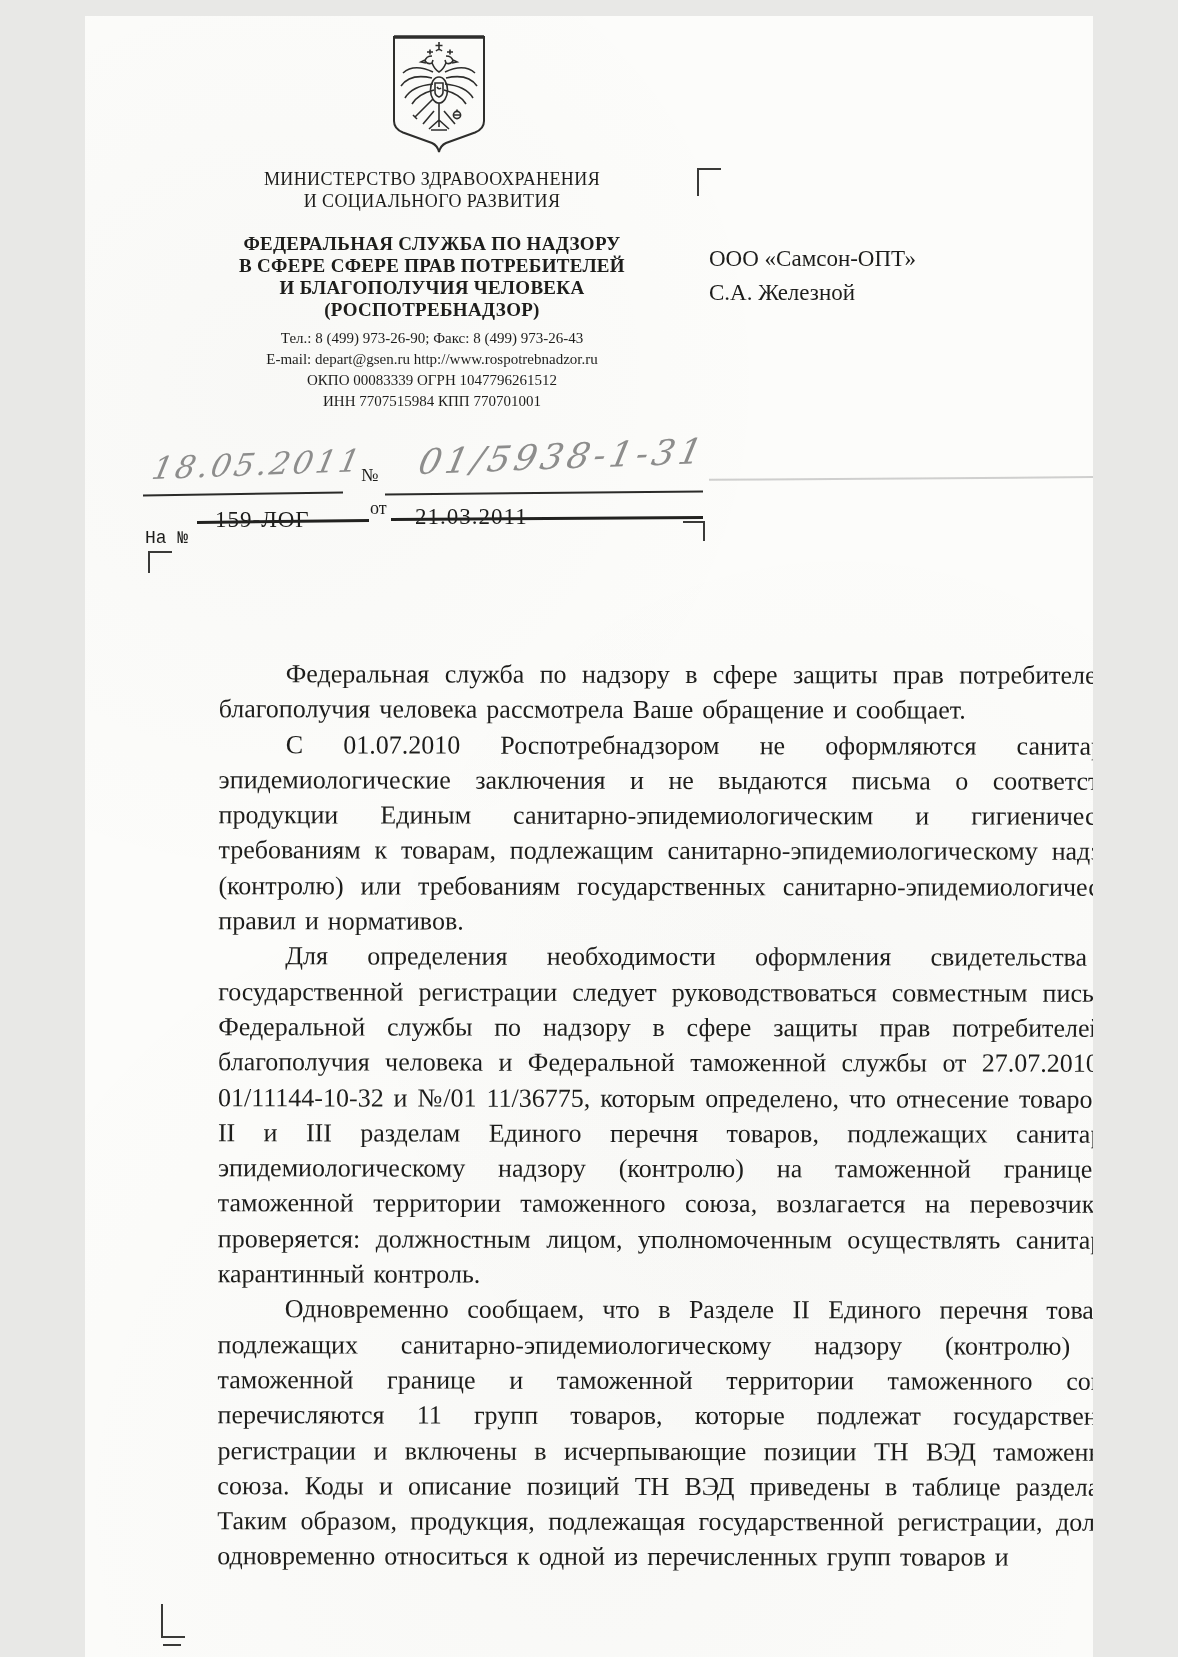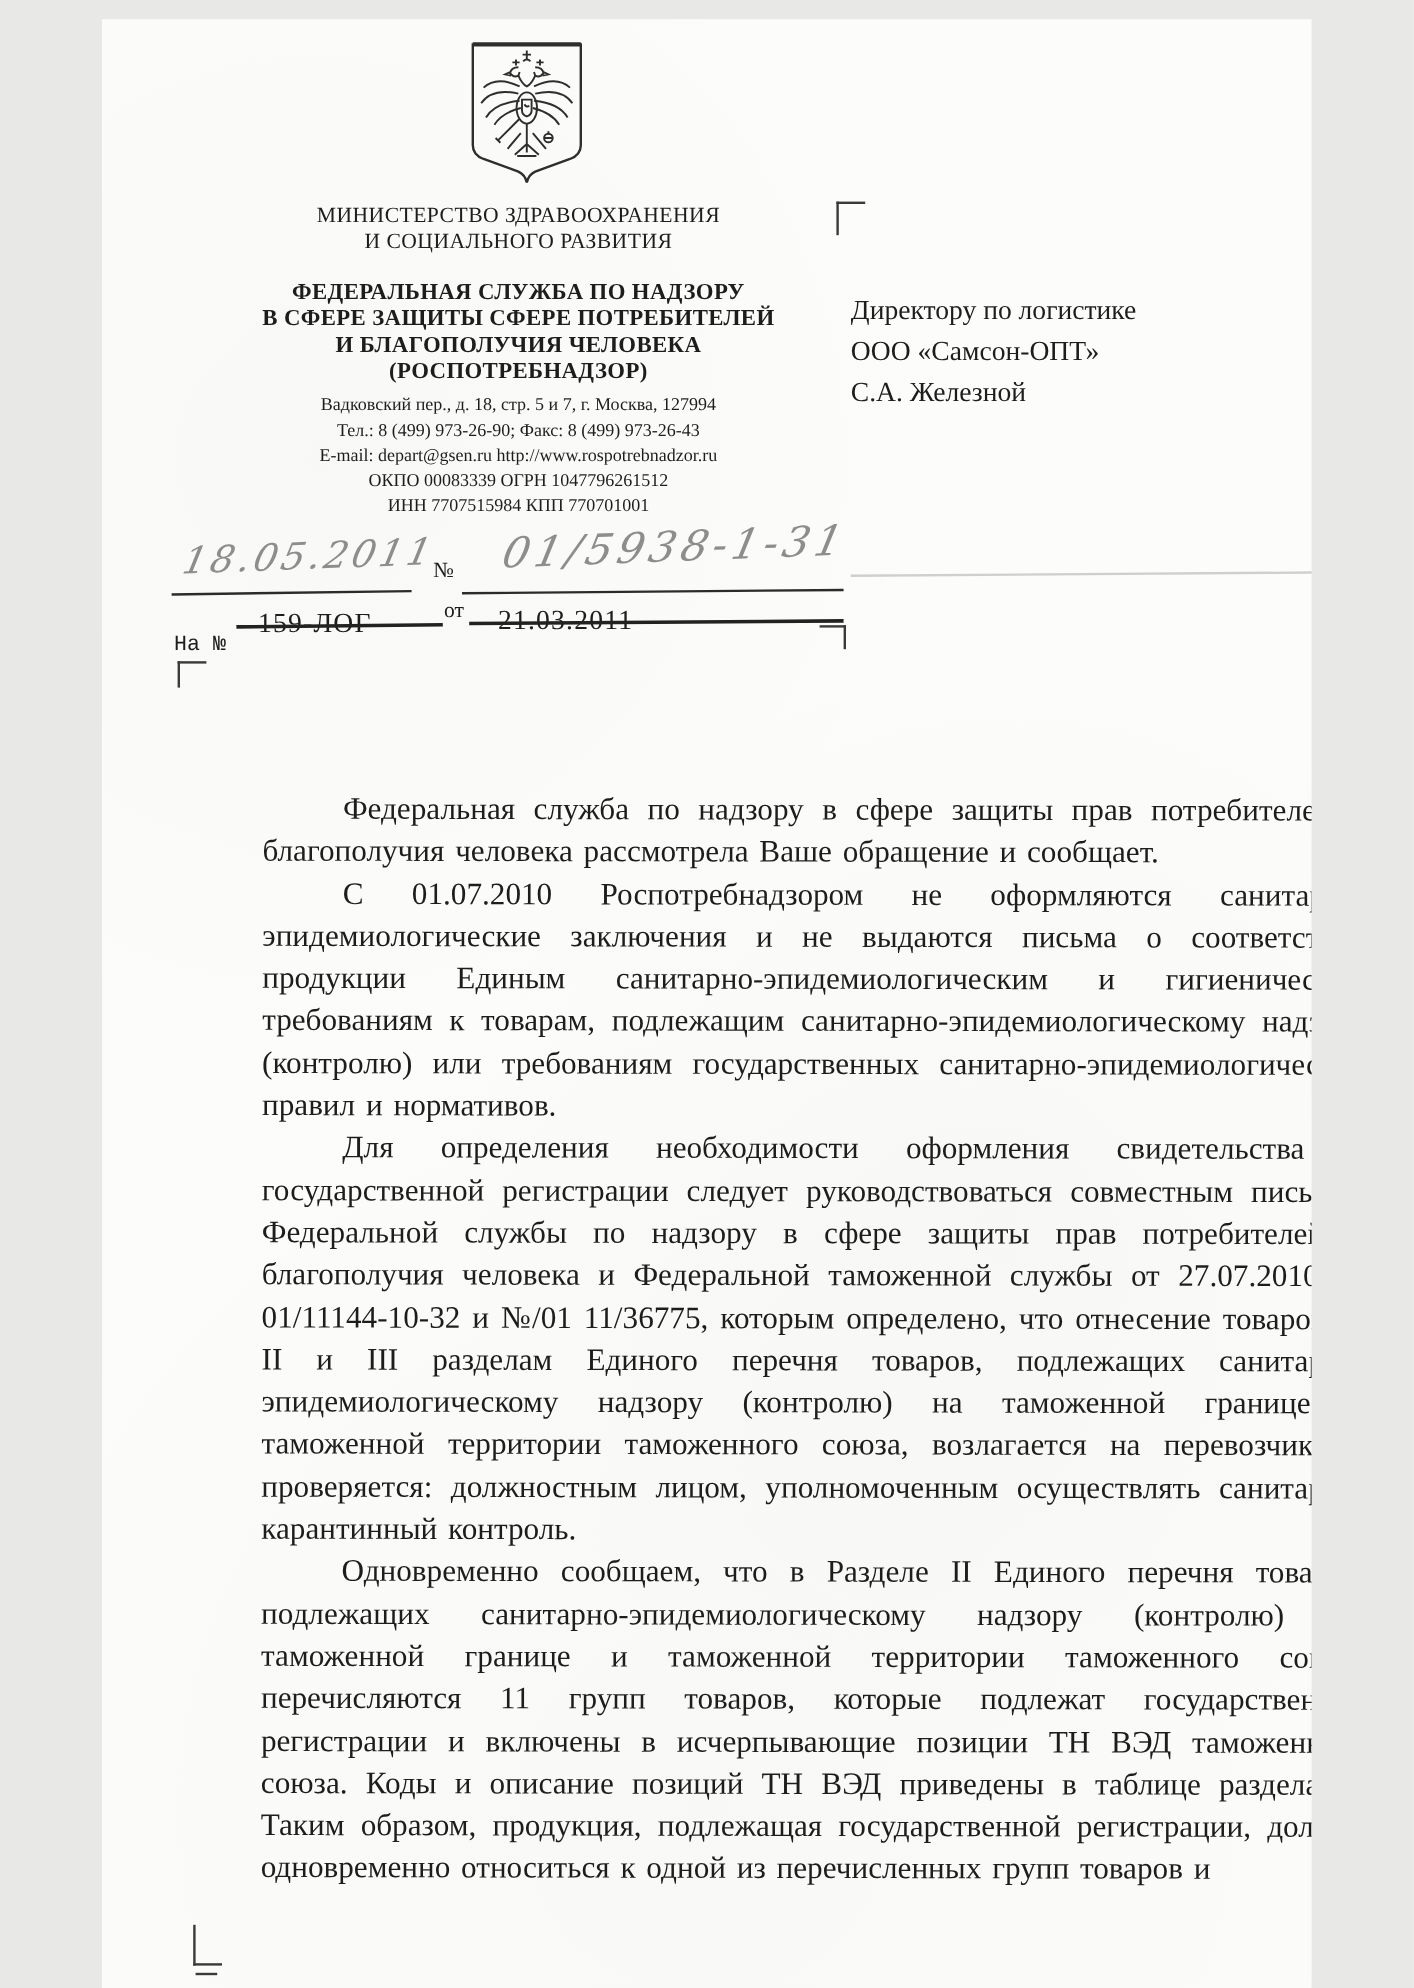--- a/index.html
+++ b/index.html
@@ -96,35 +96,33 @@
     </svg>
   </div>
 
   <div class="lh-col">
     <div class="ministry">
       <div>МИНИСТЕРСТВО ЗДРАВООХРАНЕНИЯ</div>
       <div>И СОЦИАЛЬНОГО РАЗВИТИЯ</div>
     </div>
     <div class="service">
       <div>ФЕДЕРАЛЬНАЯ СЛУЖБА ПО НАДЗОРУ</div>
-      <div>В СФЕРЕ ЗАЩИТЫ СФЕРЕ ПОТРЕБИТЕЛЕЙ</div>
+      <div>В СФЕРЕ СФЕРЕ ПРАВ ПОТРЕБИТЕЛЕЙ</div>
       <div>И БЛАГОПОЛУЧИЯ ЧЕЛОВЕКА</div>
       <div>(РОСПОТРЕБНАДЗОР)</div>
     </div>
     <div class="contacts">
-      <div>Вадковский пер., д. 18, стр. 5 и 7,  г. Москва, 127994</div>
       <div>Тел.: 8 (499) 973-26-90; Факс: 8 (499) 973-26-43</div>
       <div>E-mail: depart@gsen.ru  http://www.rospotrebnadzor.ru</div>
       <div>ОКПО 00083339  ОГРН 1047796261512</div>
       <div>ИНН 7707515984  КПП 770701001</div>
     </div>
   </div>
 
   <div class="recipient">
-    <div>Директору по логистике</div>
     <div>ООО «Самсон-ОПТ»</div>
     <div>С.А. Железной</div>
   </div>
 
   <div class="abs hw" style="left:64px;top:434px;font-size:31px;letter-spacing:3px;">18.05.2011</div>
   <div class="abs rule" style="left:58px;top:477px;width:200px;transform:rotate(-0.8deg);"></div>
 
   <div class="abs lbl" style="left:276px;top:449px;">№</div>
   <div class="abs hw" style="left:330px;top:426px;font-size:35px;letter-spacing:4px;">01/5938-1-31</div>
   <div class="abs rule" style="left:300px;top:476px;width:318px;transform:rotate(-0.5deg);"></div>

